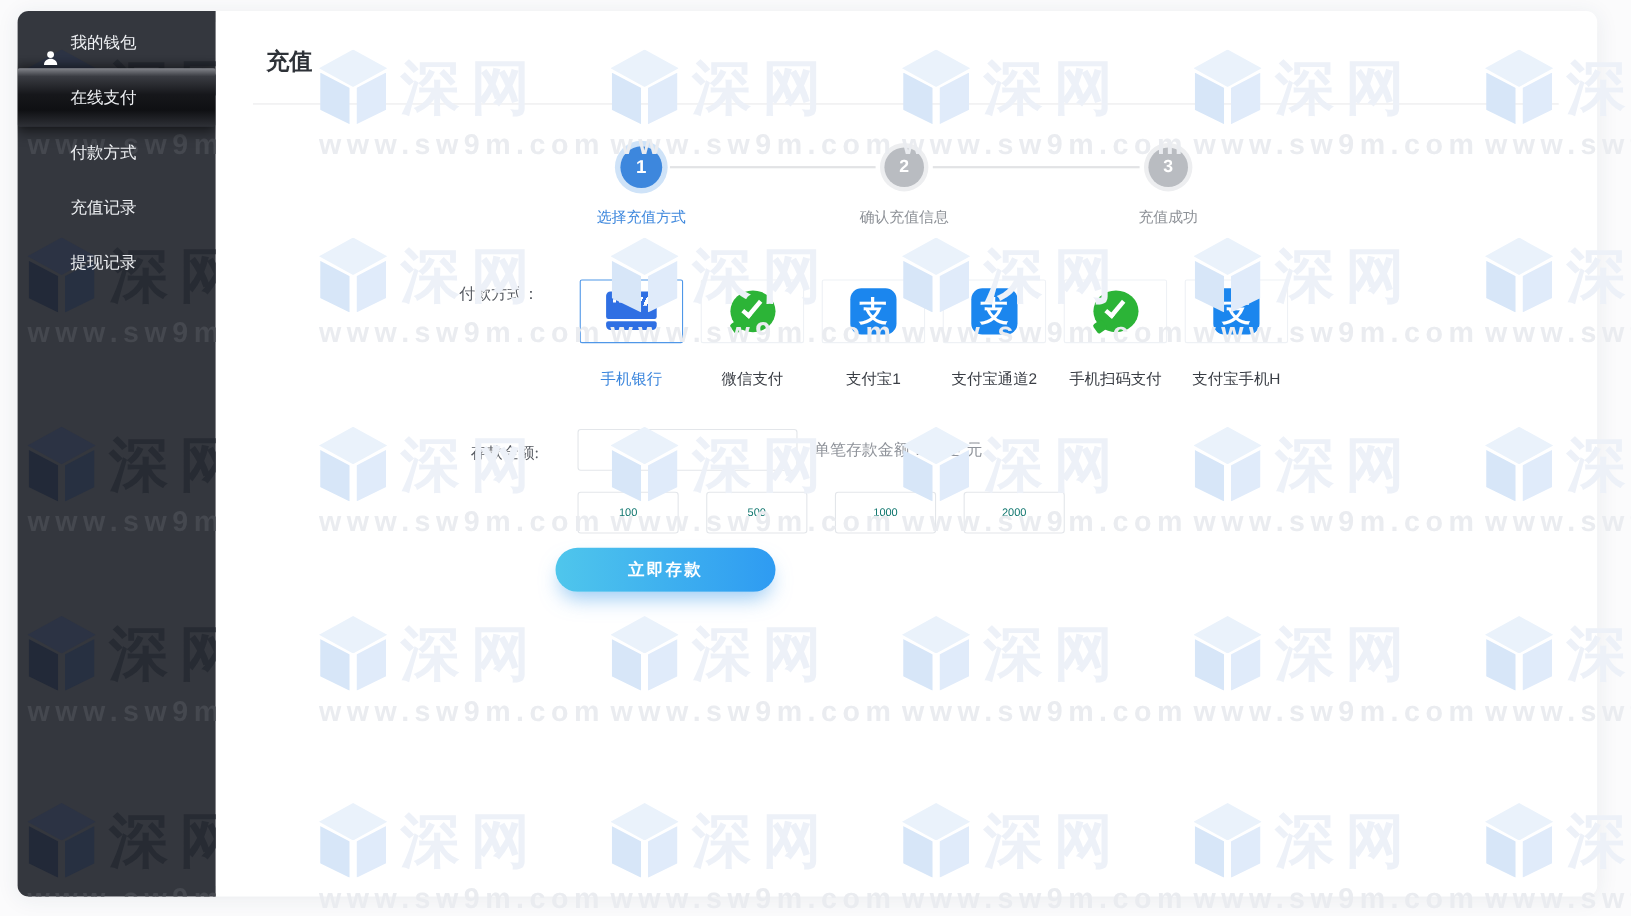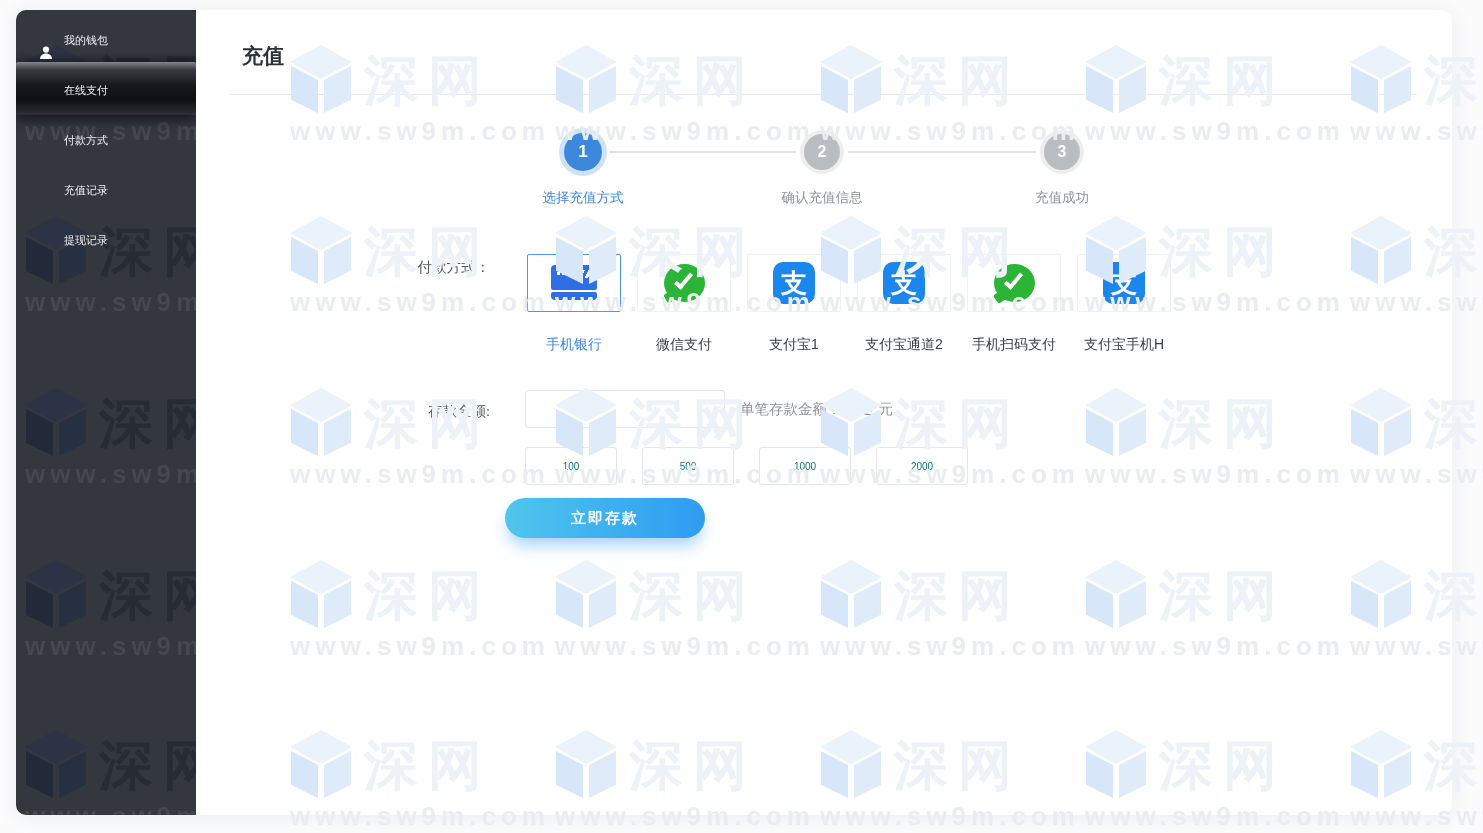--- a/index.html
+++ b/index.html
@@ -9,21 +9,21 @@
   
   .card { position:absolute; left:16px; top:10px; width:1436px; height:805px;
     background:#fff; border-radius:10px; box-shadow:0 2px 20px rgba(40,60,90,.08); display:flex; }
 
   
   .sidebar { position:relative; width:180px; height:100%; background:#34373e;
     border-radius:10px 0 0 10px; overflow:hidden; flex:0 0 180px; }
   .sb-wm { position:absolute; inset:0; z-index:1; pointer-events:none; }
   .sb-nav { position:absolute; left:0; top:5px; right:0; z-index:3; }
   .sb-item { position:relative; height:50px; line-height:50px; padding-left:48px;
-    color:#eef0f3; font-size:11px; cursor:pointer; z-index:3; }
+    color:#eef0f3; font-size:15px; cursor:pointer; z-index:3; }
   .sb-item .usr { position:absolute; left:22px; top:17px; }
   .sb-active-band { position:absolute; left:0; right:0; top:52px; height:53px; z-index:2;
     background:linear-gradient(180deg,#84868c 0%,#3a3c42 14%,#16171b 45%,#0f1013 72%,#2e3036 100%);
     box-shadow:0 5px 12px rgba(0,0,0,.55), 0 -3px 8px rgba(0,0,0,.3); border-radius:2px; }
 
   
   .main { position:relative; flex:1; }
   .page-title { position:absolute; left:34px; top:32px; font-size:21px; font-weight:bold; color:#2e3238;margin-left:12px; }
   .divider { position:absolute; left:34px; top:84px; width:1187px; height:1px; background:#e9e9eb; }
 

